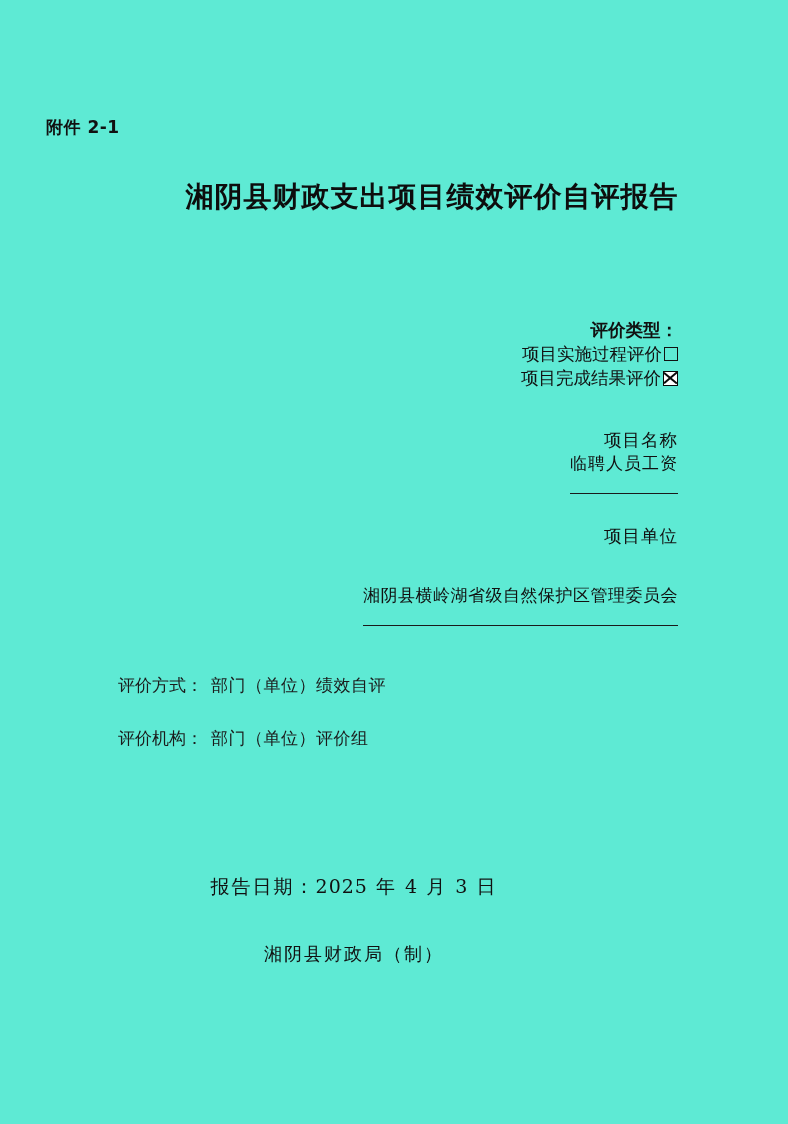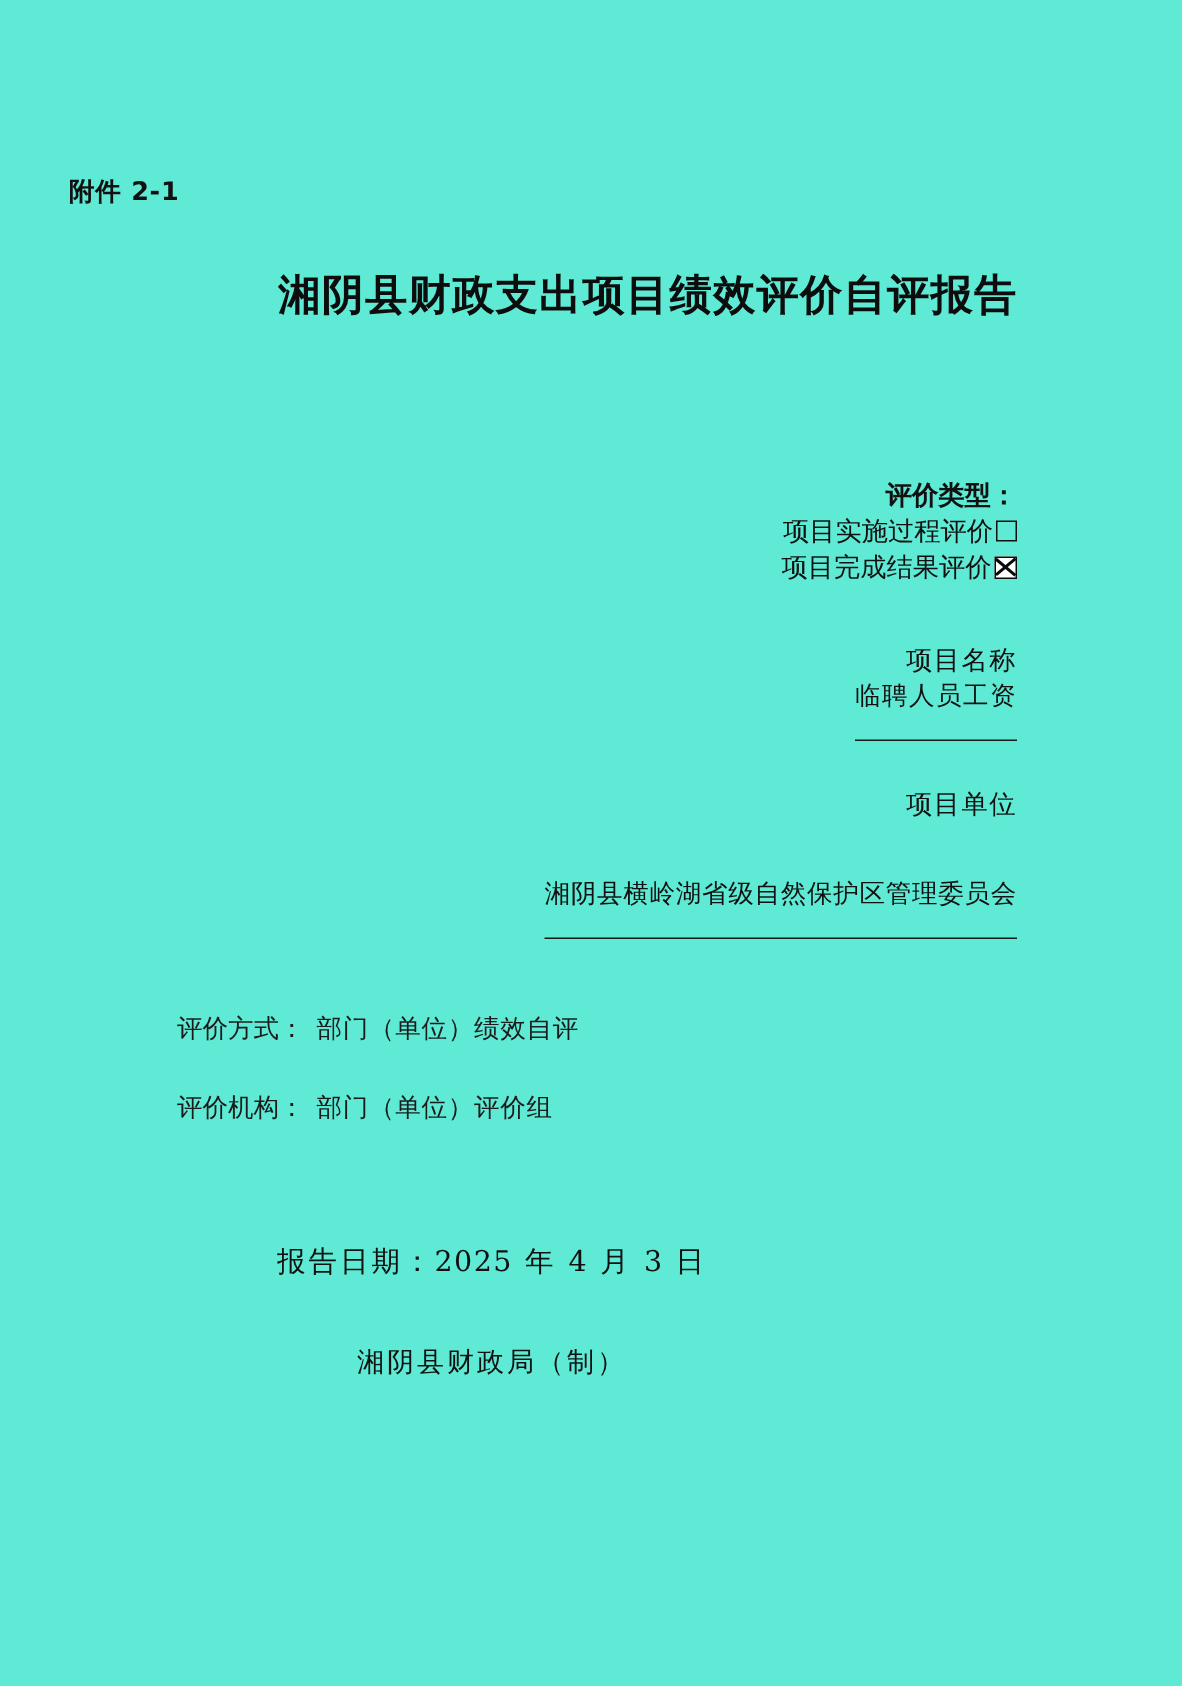--- a/index.html
+++ b/index.html
@@ -138,25 +138,26 @@
     color: #1b1b1b;
   }
   .row-plain .val {
     margin-left: 8px;
     letter-spacing: 0.5px;
     font-family: Liberation Serif, serif;
   }
   .spacer-a { height: 18px; }
   .footer {
     position: absolute;
-    top: 828px;
+    top: 874px;
     left: 0;
     width: 656px;
     text-align: center;
     font-family: "DejaVu Serif", "Liberation Serif", serif;
+    padding-left: 26px;
   }
   .report-date {
     font-size: 19px;
     letter-spacing: 2px;
     color: #111;
   }
   .issuer {
     margin-top: 42px;
     font-size: 18px;
     letter-spacing: 2px;

